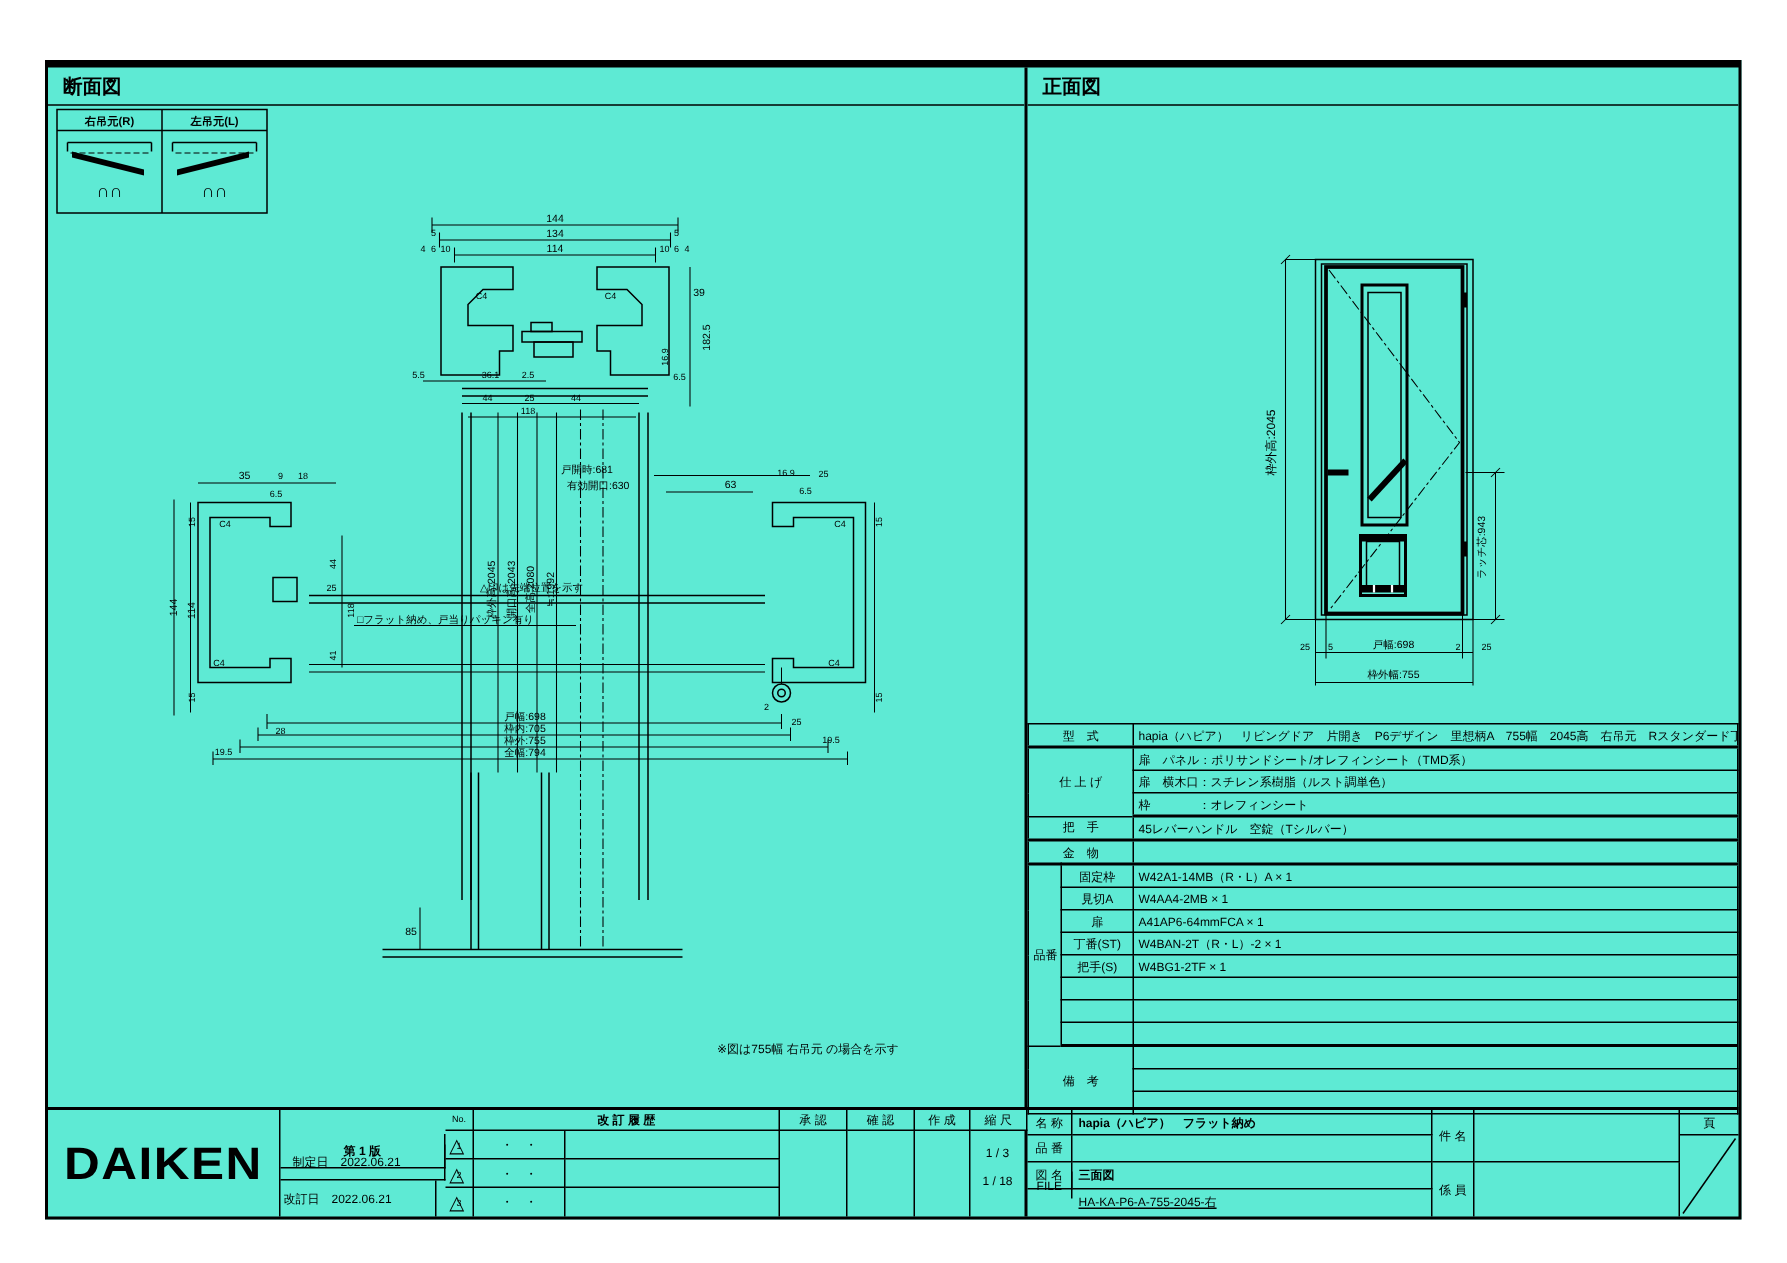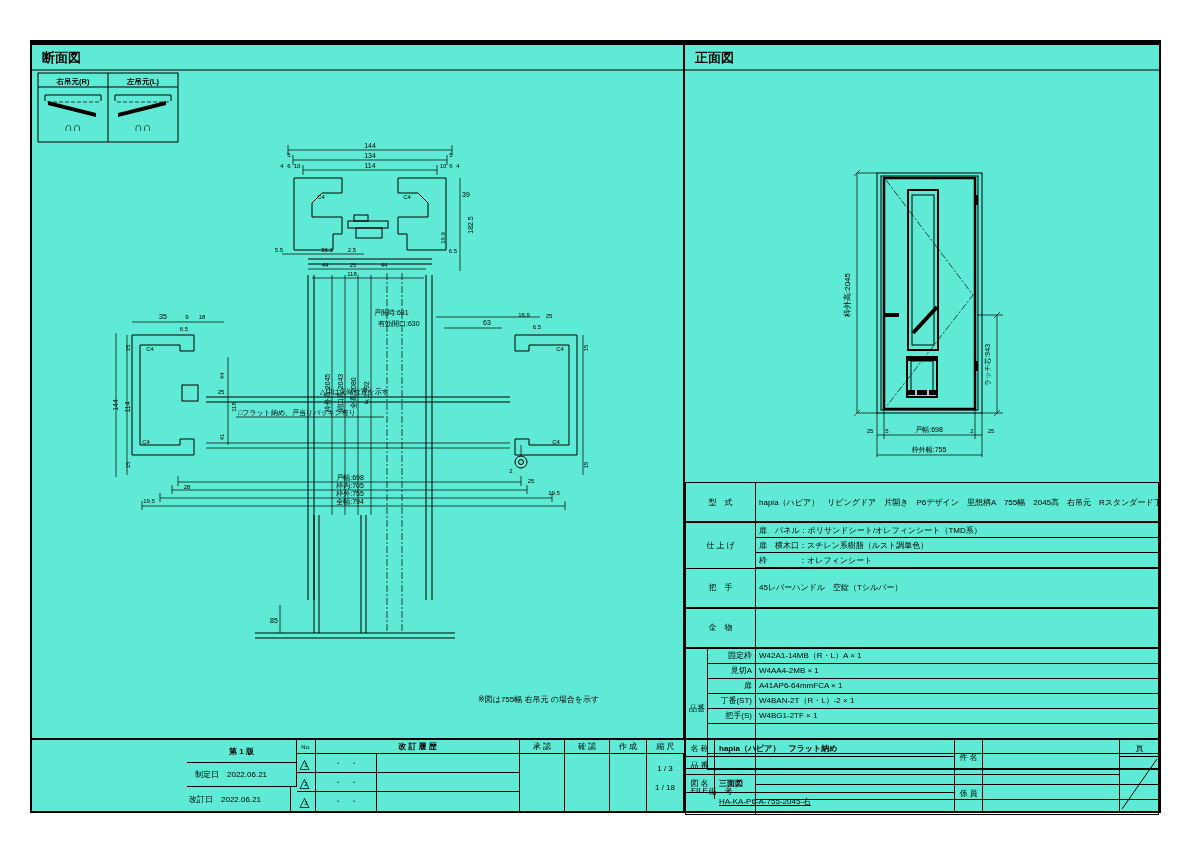--- a/index.html
+++ b/index.html
@@ -20,22 +20,22 @@
   .ln2{stroke:#000;stroke-width:2;fill:none;}
   .ln25{stroke:#000;stroke-width:2.5;fill:none;}
   .thin{stroke:#000;stroke-width:0.7;fill:none;}
   .dash{stroke:#000;stroke-width:0.7;fill:none;stroke-dasharray:4,2;}
   .cl{stroke:#000;stroke-width:0.7;fill:none;stroke-dasharray:7,2,2,2;}
   .fb{fill:#000;stroke:none;}
   
   .spec{position:absolute;left:0;top:437px;width:474px;height:256px;border-collapse:collapse;
         table-layout:fixed;font-size:8px;}
   .spec td{border:1px solid #000;padding:0 3px;height:14px;overflow:hidden;white-space:nowrap;}
-  .spec td.lab{text-align:center;padding:12px 1px;}
-  .spec td.sub{text-align:right;}
+  .spec td.lab{text-align:center;padding:0 1px;}
+  .spec td.sub{text-align:center;}
   .spec tr.hb td{border-bottom-width:2px;}
   .spec td.vlab{text-align:center;}
   
   .tb{position:absolute;left:0;top:693px;width:1127px;height:71px;border-top:2px solid #000;
       font-size:8px;}
   .tb .cell{position:absolute;box-sizing:border-box;border-right:1px solid #000;
             border-bottom:1px solid #000;overflow:hidden;}
   .tb .nb{border-bottom:none;}
   .tb .ctr{display:flex;align-items:center;justify-content:center;}
   .logo{font-size:33px;font-weight:bold;letter-spacing:1px;transform:scaleY(0.92);
@@ -375,22 +375,25 @@
           </tr>
       <tr>
             <td></td>
           </tr>
     </tbody>
       </table>
   </div>
 
   <div class="tb">
 
-
-    <div class="cell ctr" style="left:155;left:155px;top:0;width:110px;height:23px;font-weight:bold;">
+    <div class="cell ctr nb" style="left:0;top:0;width:155px;height:71px;">
+      <span class="logo">DAIKEN</span>
+    </div>
+
+    <div class="cell ctr" style="left:155;left:155px;top:16px;width:110px;height:23px;font-weight:bold;">
       <span>第 1 版</span>
     </div>
     <div class="cell" style="left:155px;top:23px;width:110px;height:24px;display:flex;align-items:center;gap:8px;padding-left:8px;">
       <span>制定日</span>
       <span>2022.06.21</span>
     </div>
     <div class="cell nb" style="left:149px;top:47px;width:110px;height:24px;display:flex;align-items:center;gap:8px;padding-left:8px;">
       <span>改訂日</span>
       <span>2022.06.21</span>
     </div>

